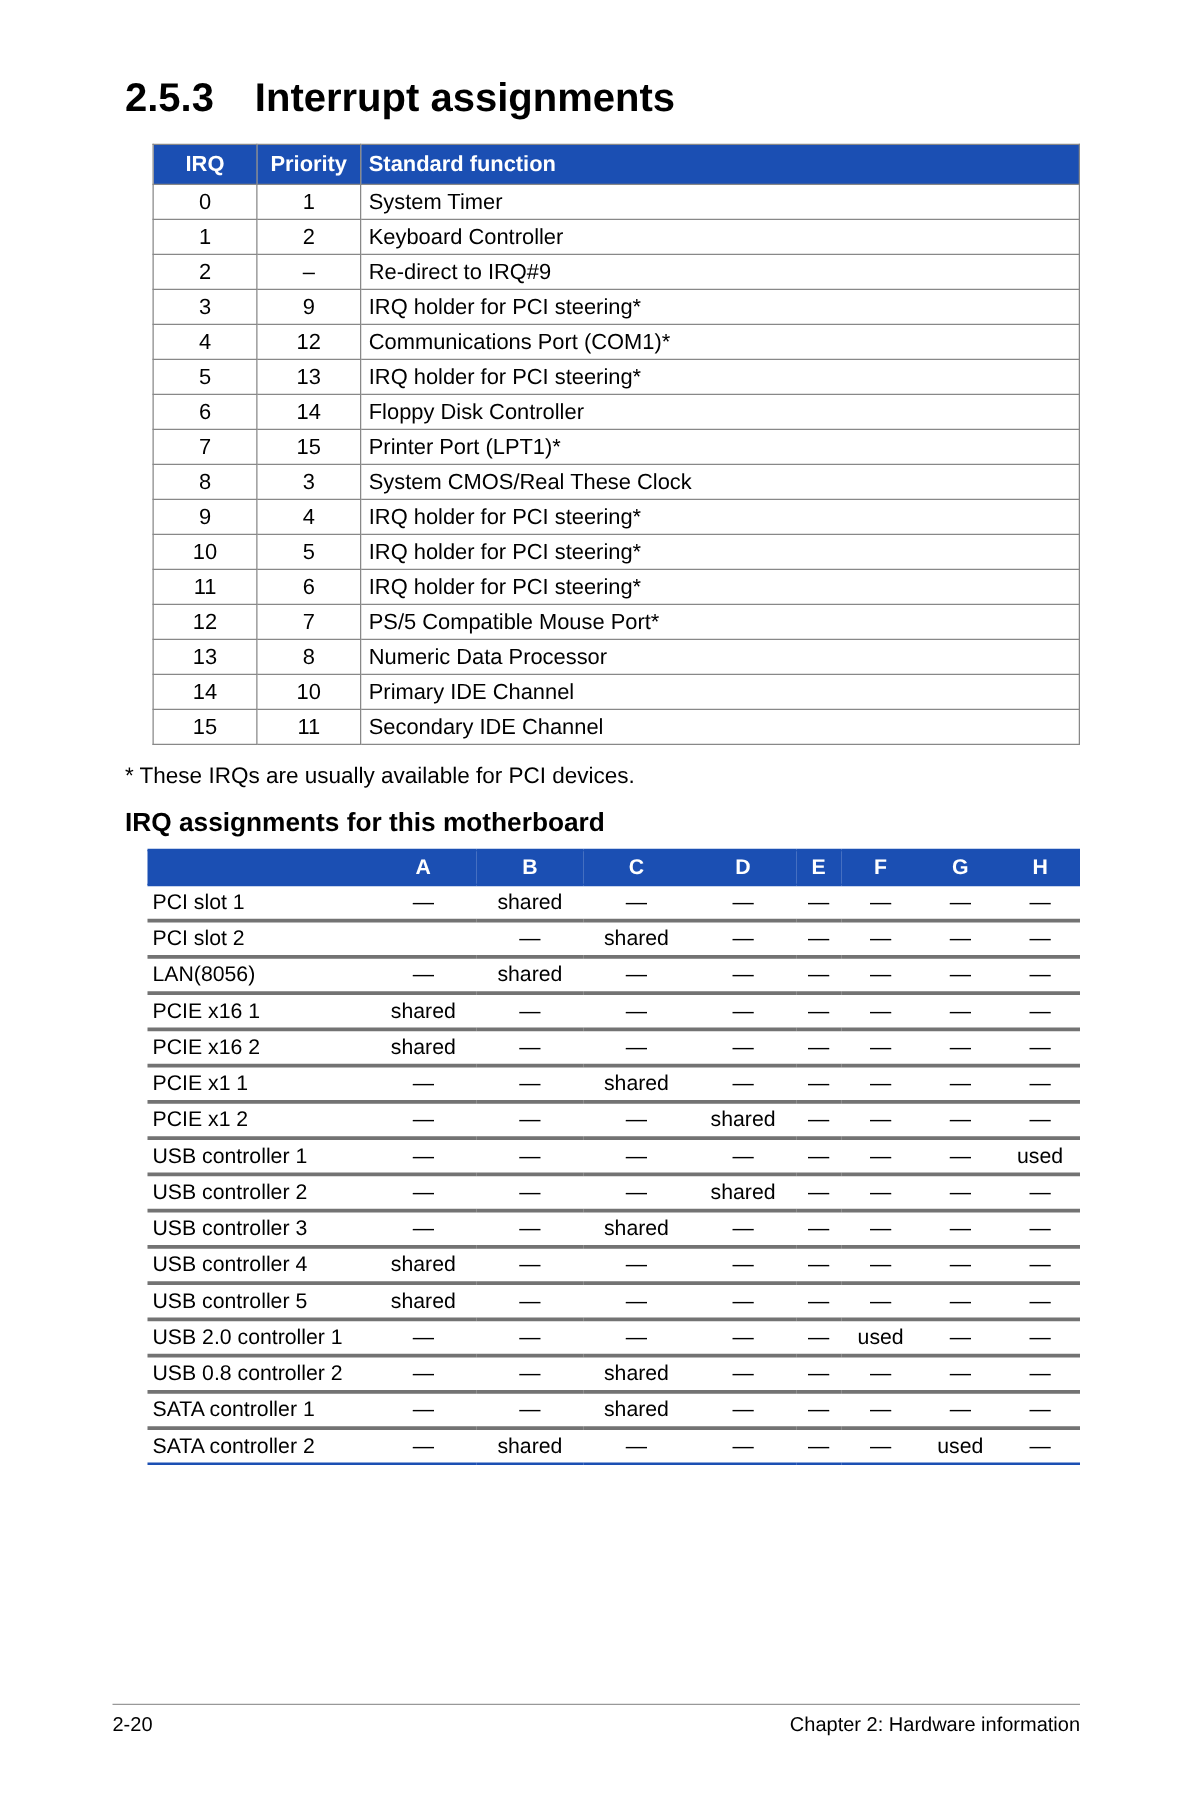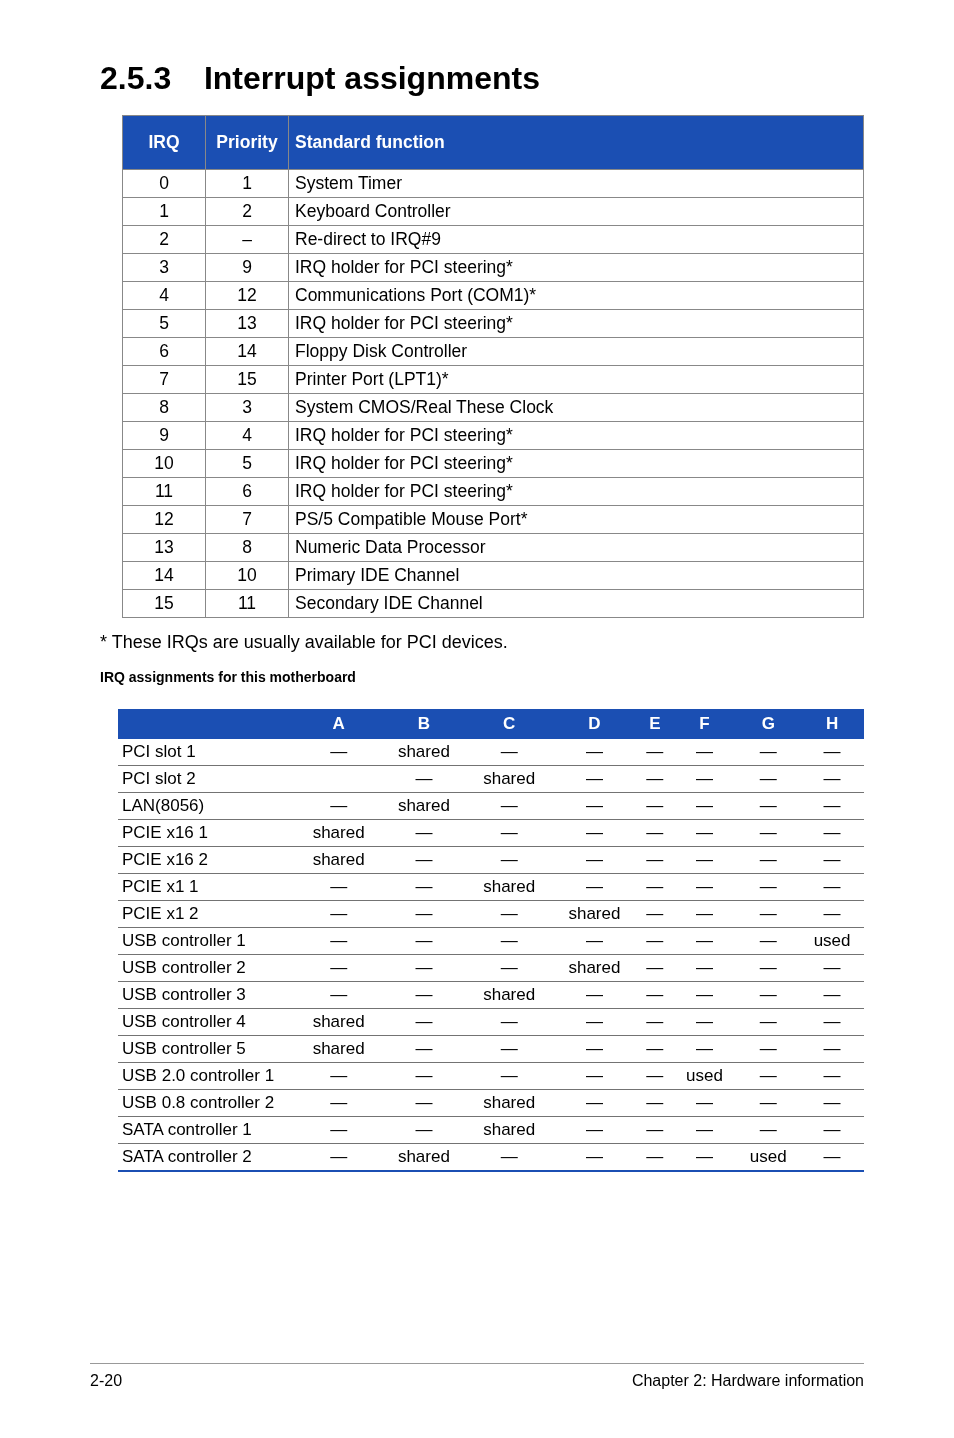--- a/index.html
+++ b/index.html
@@ -19,39 +19,39 @@
   h1 {
     font-size: 32px;
     font-weight: bold;
     margin: 0 0 18px 0;
   }
   h1 .num {
     display: inline-block;
     width: 95px;
   }
   h2 {
-    font-size: 14px;
+    font-size: 21px;
     font-weight: bold;
-    margin: 12px 0 24px 0;
+    margin: 12px 0 8px 0;
   }
   table {
     border-collapse: collapse;
     width: 100%;
     font-size: 17.5px;
   }
   .irq-table {
     margin-left: 22px;
     width: calc(100% - 22px);
   }
   th {
     background: #1b4fb3;
     color: #fff;
     font-weight: bold;
     text-align: left;
-    padding: 16px 6px;
+    padding: 5px 6px;
     border: 1px solid #888;
   }
   .irq-table th:nth-child(1),
   .irq-table th:nth-child(2) {
     text-align: center;
   }
   .irq-table td {
     border: 1px solid #888;
     padding: 3px 6px;
   }
@@ -80,21 +80,21 @@
   }
   .assign-table th {
     background: #1b4fb3;
     color: #fff;
     border: none;
   }
   .assign-table td {
     border: none;
   }
   .assign-table tr {
-    border-bottom: 1px solid #737373;
+    border-bottom: 3px solid #737373;
   }
   .assign-table thead tr {
     border-top: 2px solid #1b4fb3;
     border-bottom: 2px solid #1b4fb3;
   }
   .assign-table tbody tr:first-child {
     border-top: 2px solid #1b4fb3;
   }
   .assign-table tbody tr:last-child {
     border-bottom: 2px solid #1b4fb3;

